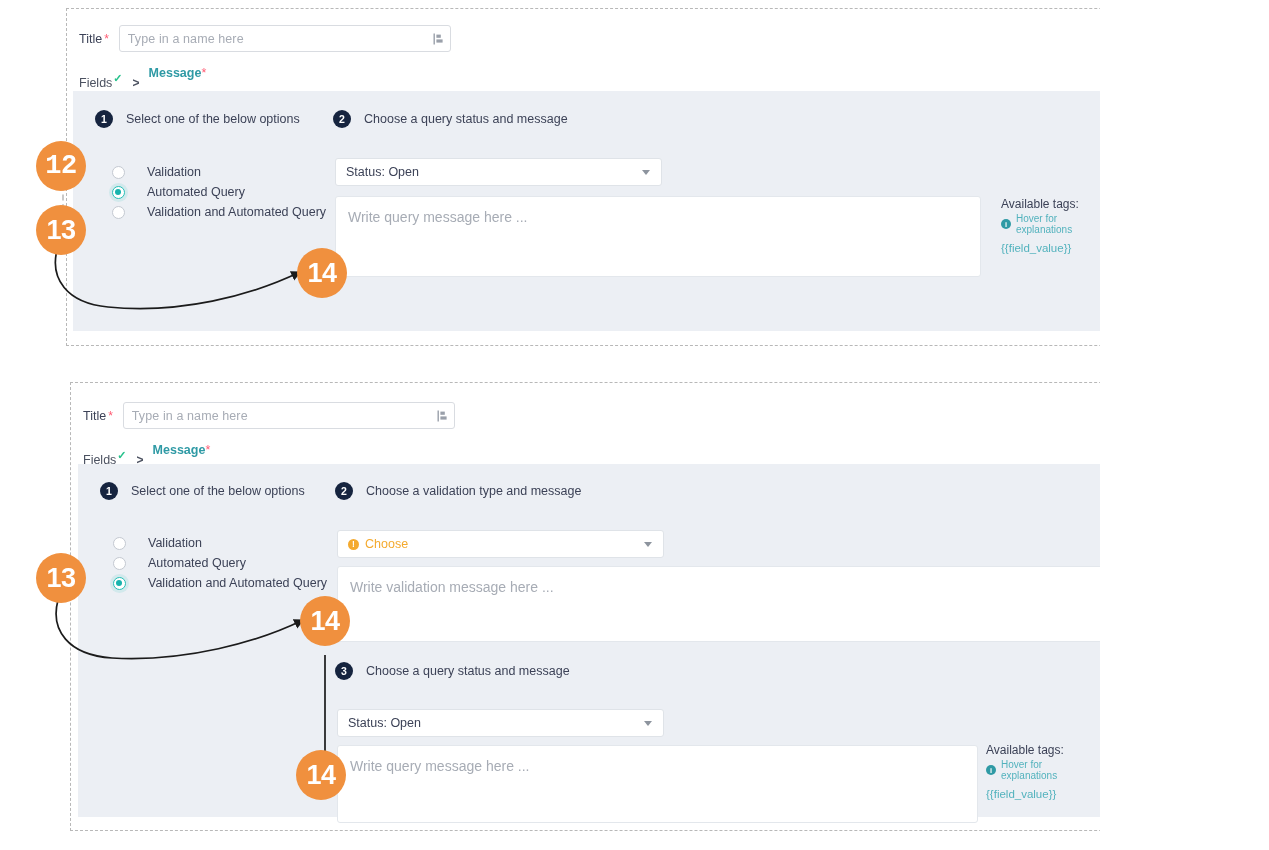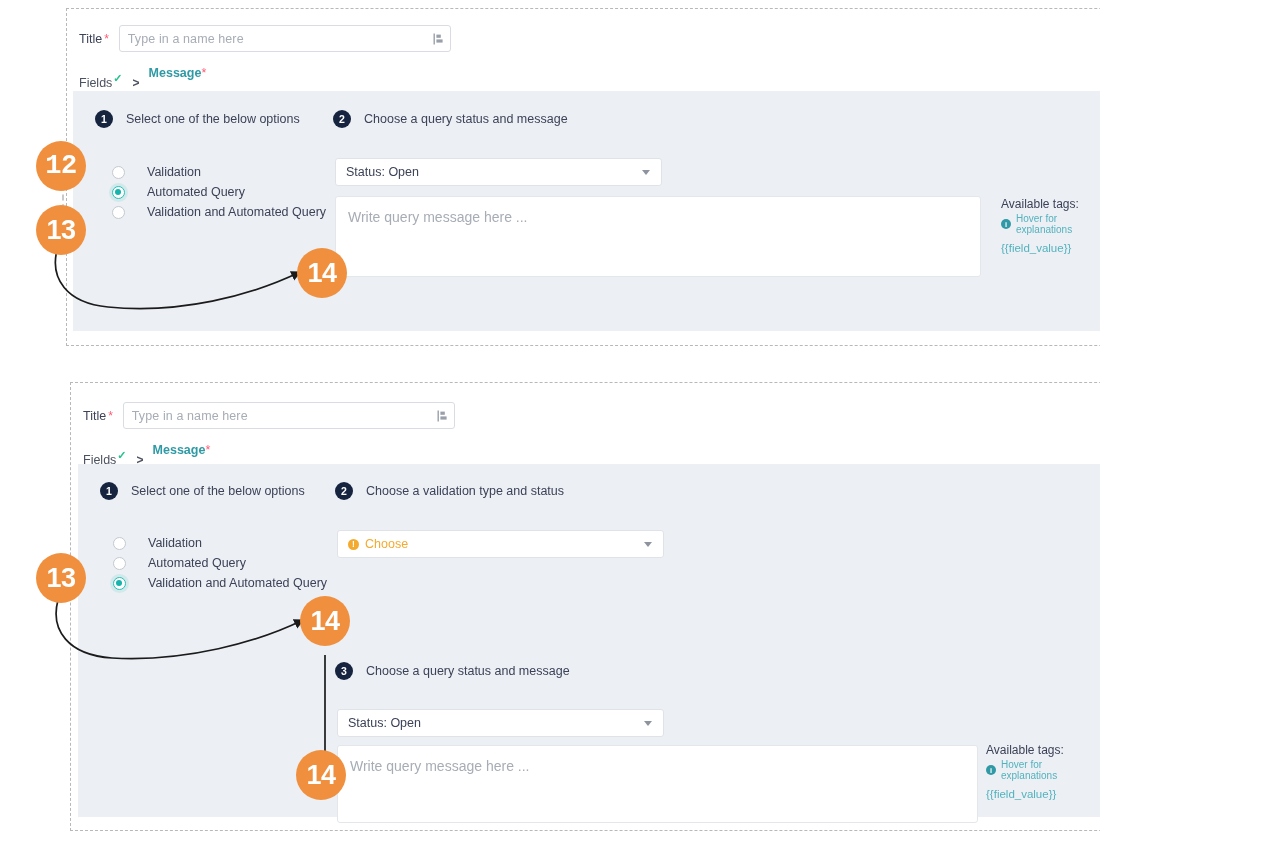--- a/index.html
+++ b/index.html
@@ -398,29 +398,32 @@
       <span class="radio-label">Automated Query</span>
     </div>
     <div class="radio-row on">
       <span class="radio-dot"></span>
       <span class="radio-label">Validation and Automated Query</span>
     </div>
   </div>
 
   <div class="step" style="left:335px; top:482px;">
     <span class="step-num">2</span>
-    <span class="step-text">Choose a validation type and status</span>
+    <span class="step-text">Choose a validation type and message</span>
   </div>
 
   <div class="select warn" style="left:337px; top:530px; width:327px; height:28px;">
     <span class="warn-ico">!</span>
     <span class="sel-text">Choose</span>
     <span class="caret"></span>
   </div>
 
+  <div class="textarea" style="left:337px; top:566px; width:853px; height:76px;">
+    <span class="ph">Write validation message here ...</span>
+  </div>
 
   <div class="step" style="left:335px; top:662px;">
     <span class="step-num">3</span>
     <span class="step-text">Choose a query status and message</span>
   </div>
 
   <div class="select" style="left:337px; top:709px; width:327px; height:28px;">
     <span class="sel-text">Status: Open</span>
     <span class="caret"></span>
   </div>

